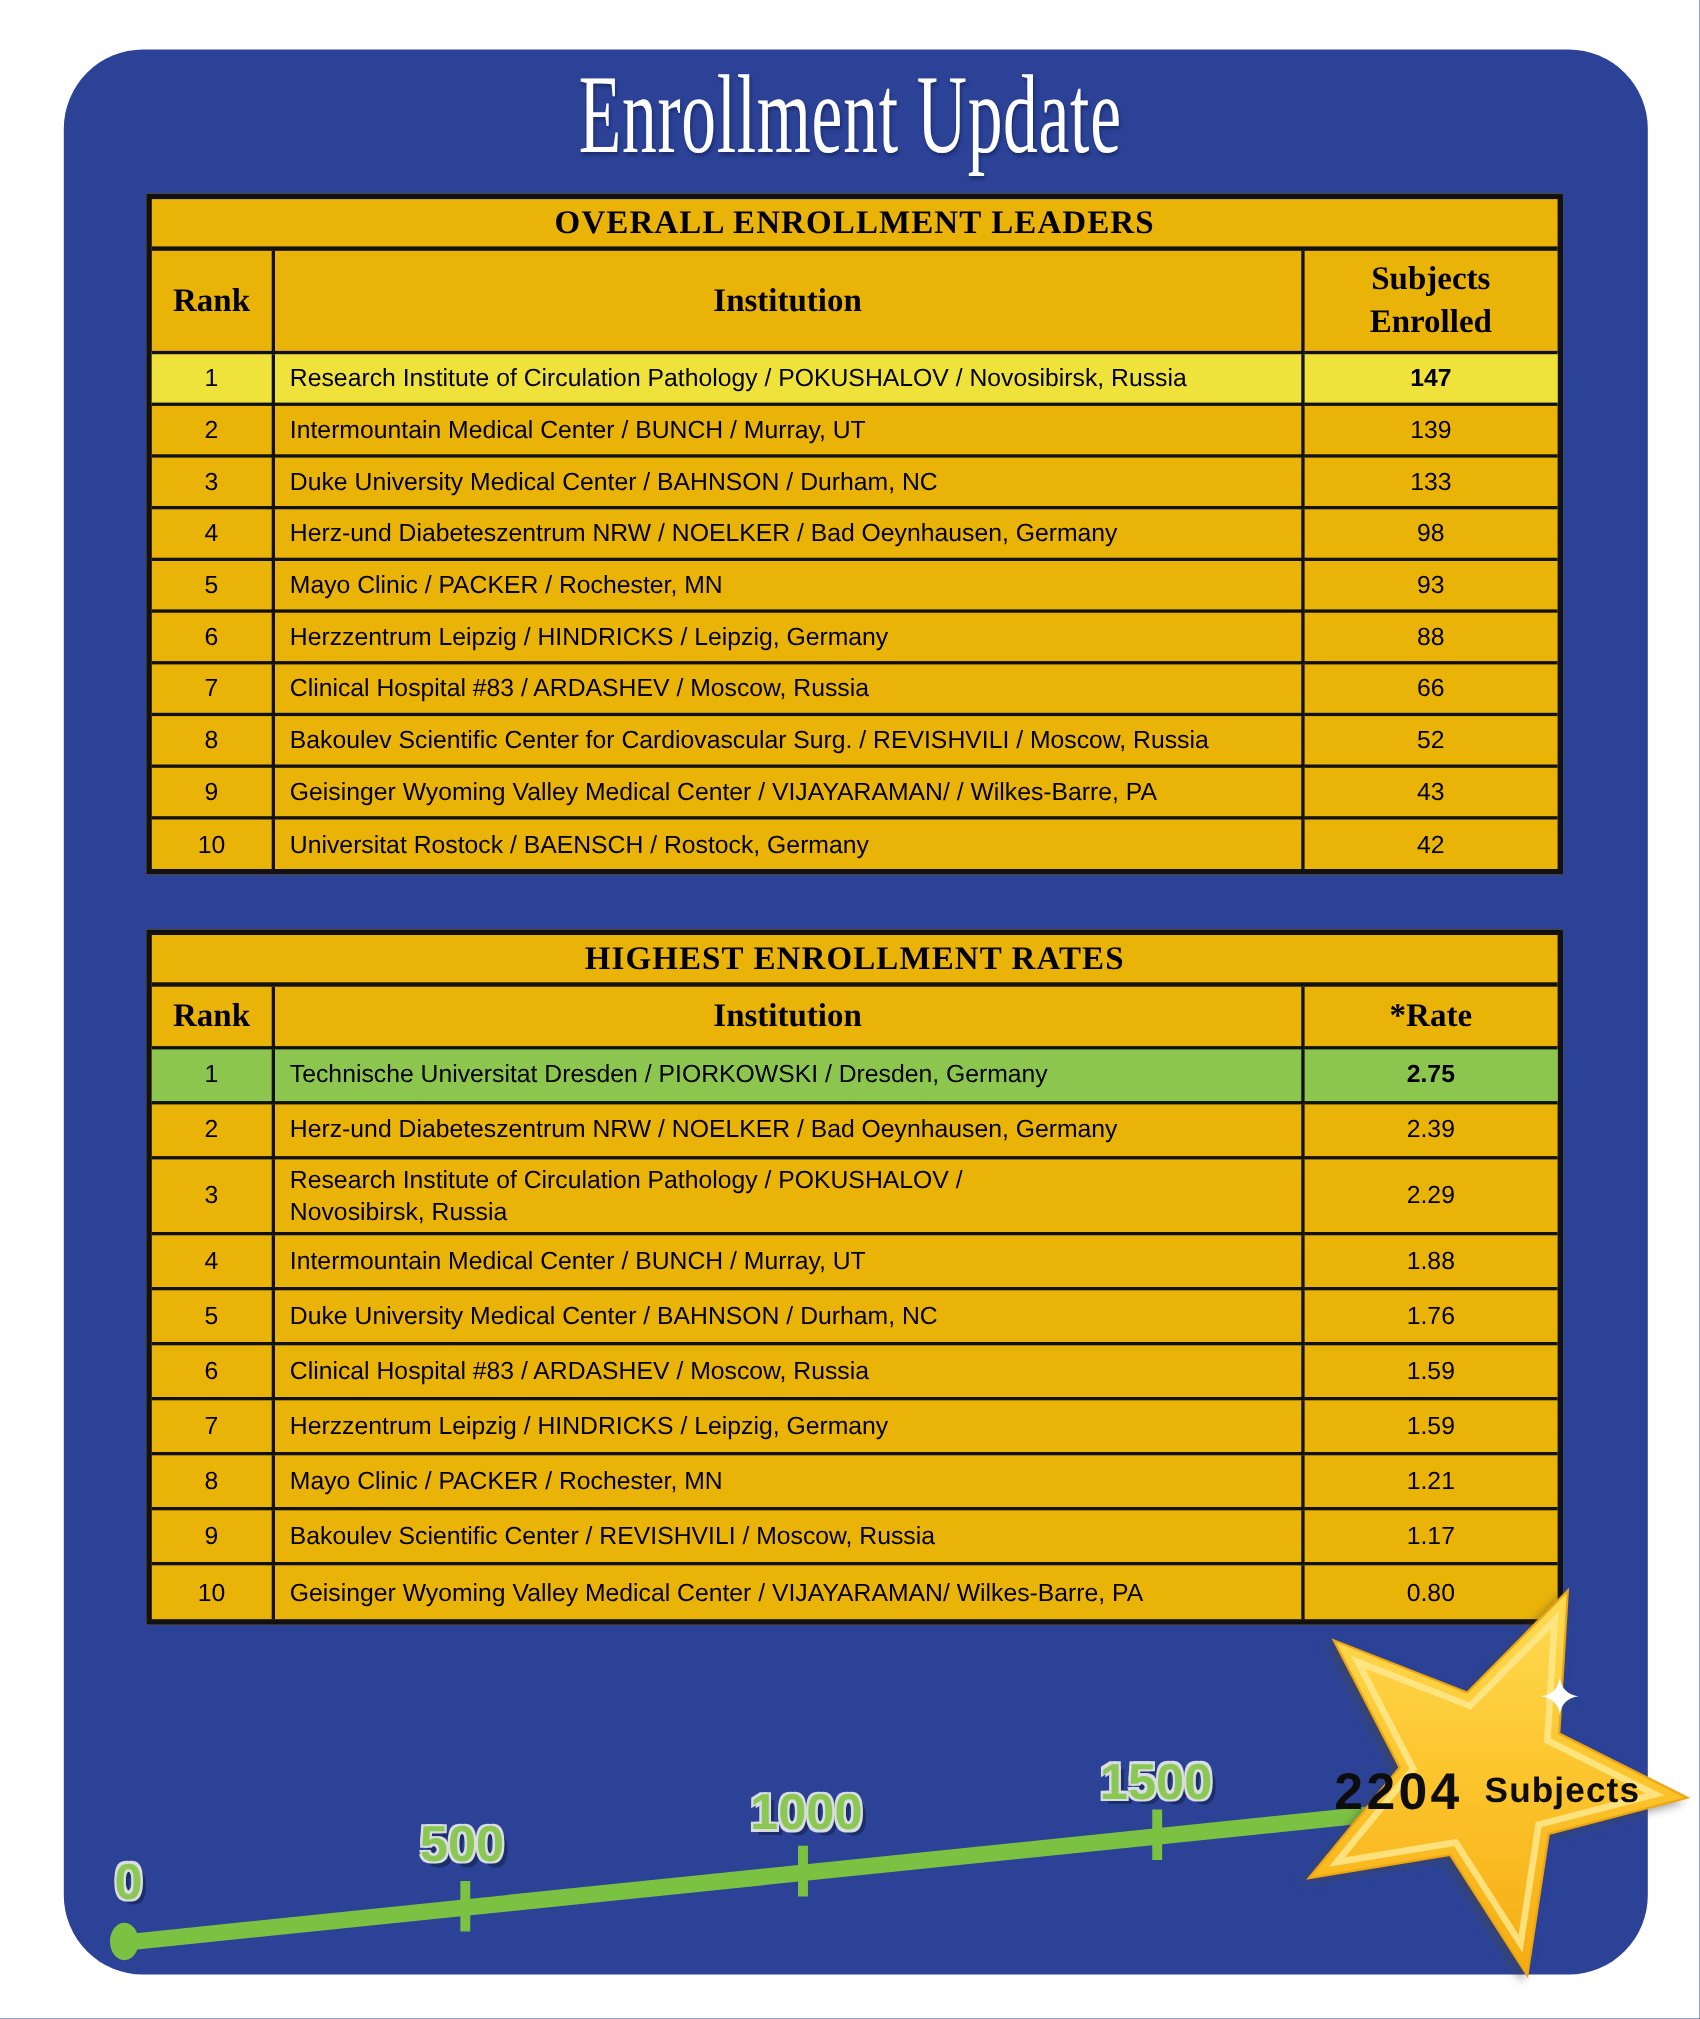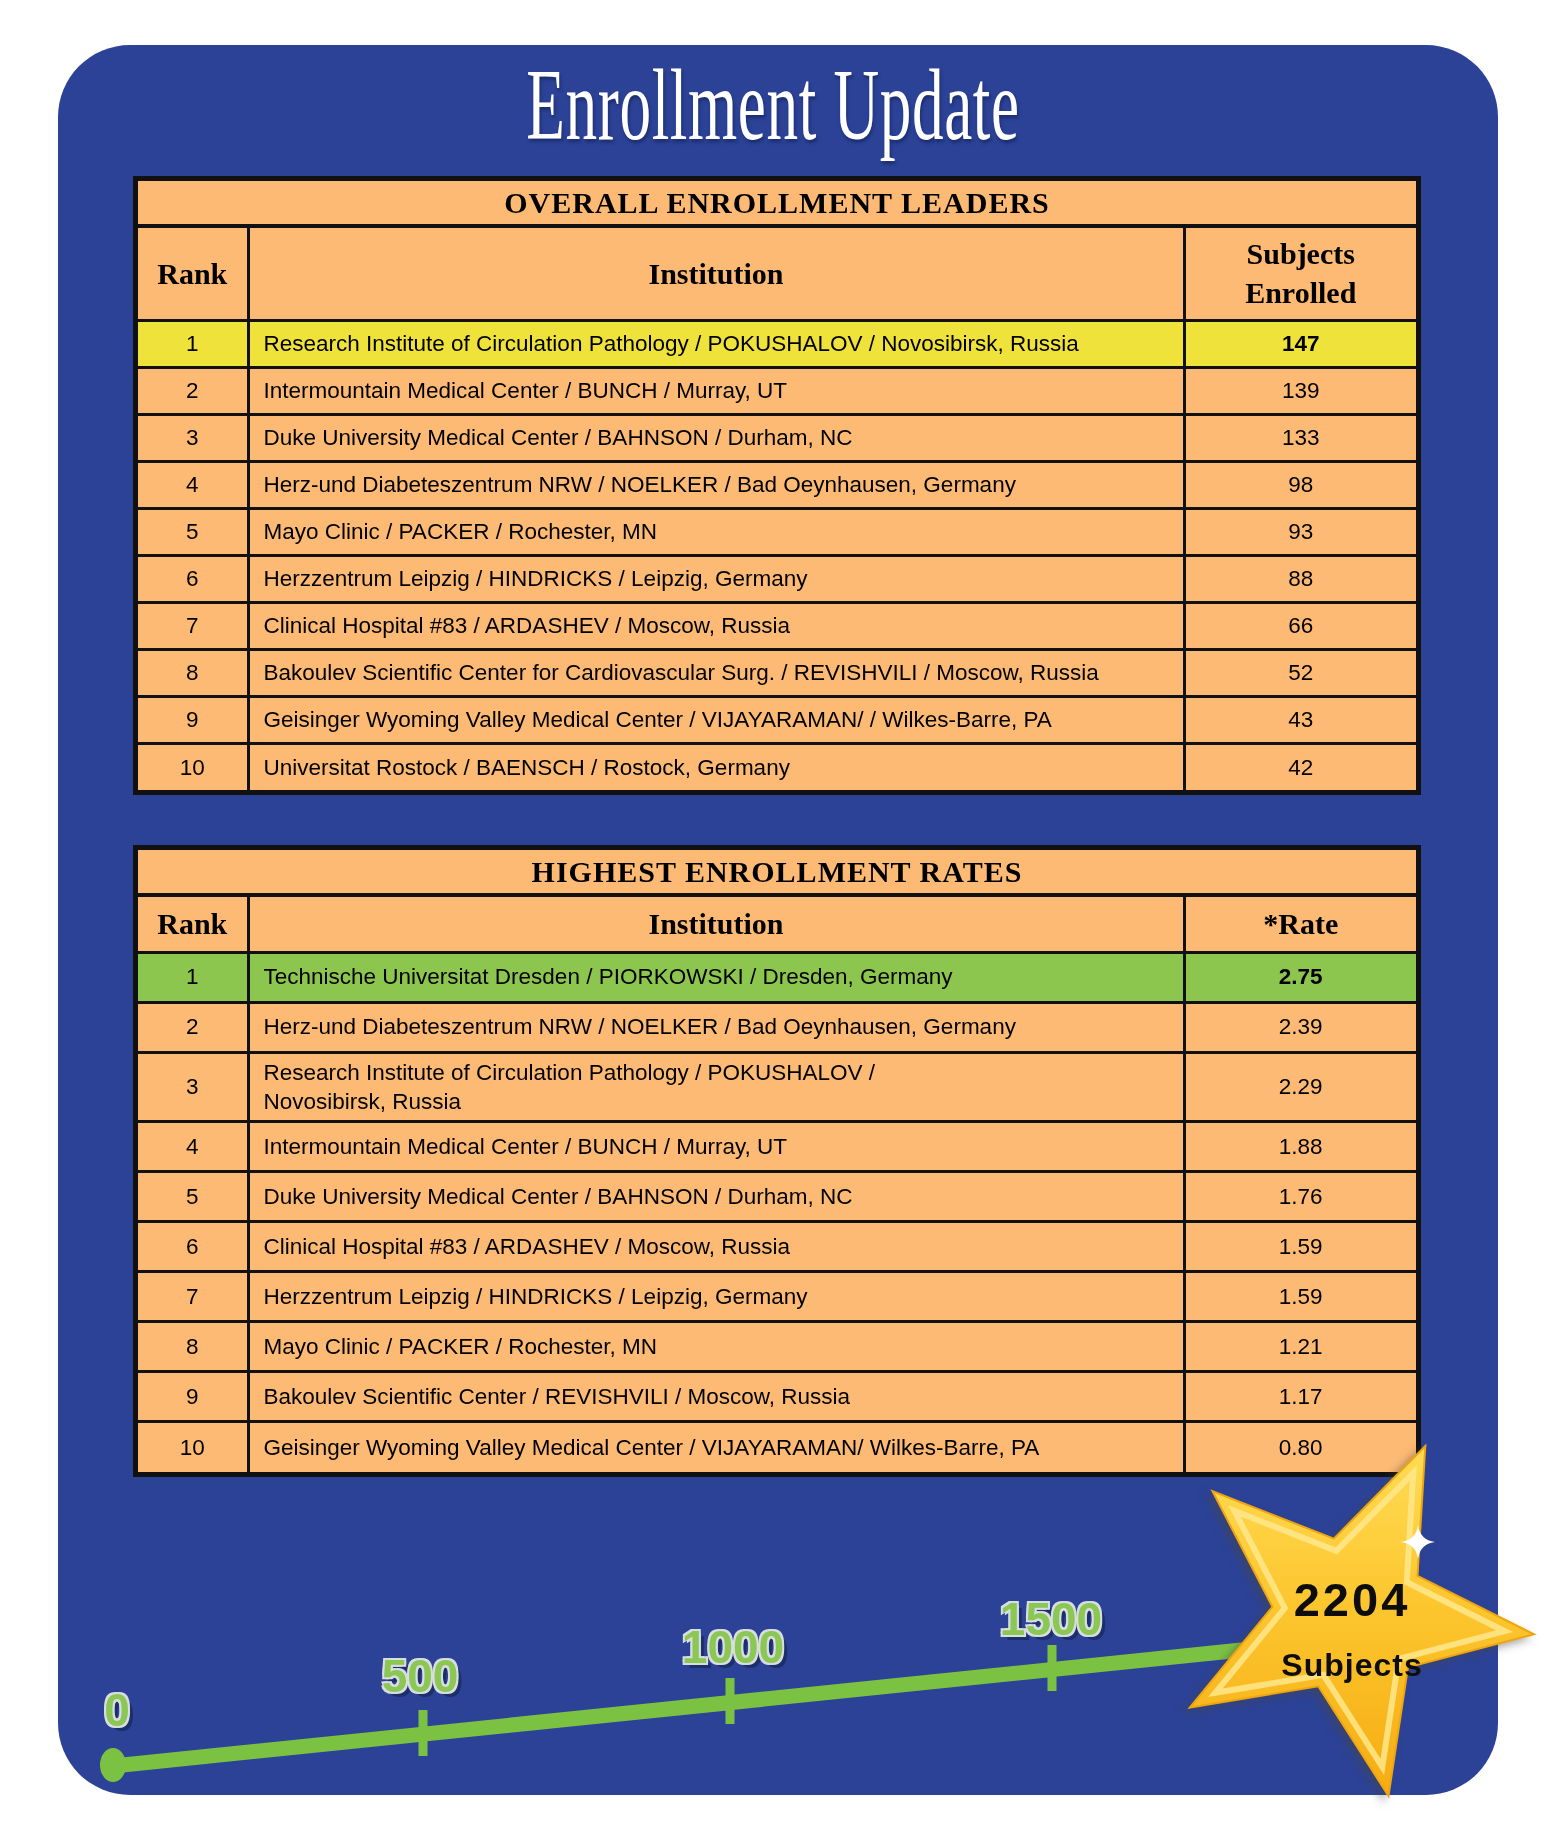--- a/index.html
+++ b/index.html
@@ -26,21 +26,21 @@
   .title-wrap h1{
     display:inline-block;margin:0;color:#ffffff;
     font-family:"Liberation Serif",serif;font-weight:400;
     font-size:102px;line-height:1.0;letter-spacing:1px;
     transform:scaleX(0.62);transform-origin:50% 50%;
     text-shadow:2px 3px 4px rgba(10,20,60,0.45);
     white-space:nowrap;
   }
   
   .tbl{
-    position:absolute;left:133px;width:1288px;background:#fdba74;
+    position:absolute;left:133px;width:1288px;background:#eab308;
     border:5px solid var(--border);
   }
   .tbl-title{
     height:47px;display:flex;align-items:center;justify-content:center;
     font-family:"Liberation Serif",serif;font-weight:700;font-size:30px;
     letter-spacing:1px;color:#000;border-bottom:4px solid var(--border);
   }
   .tbl table{width:100%;border-collapse:collapse;table-layout:fixed;}
   .tbl th,.tbl td{border:3px solid var(--border);color:#000;}
   .tbl tr > *:first-child{border-left:none;}
@@ -73,21 +73,21 @@
       -2px  2px 0 #d9dde2, 2px  2px 0 #d9dde2,
        5px  5px 0 var(--navy-shadow);
   }
   
   .star-svg{
     position:absolute;left:1115px;top:1380px;width:480px;height:470px;
     filter:drop-shadow(-5px 4px 4px rgba(70,70,70,0.5));
   }
   .star-text{
     position:absolute;left:1352px;top:1628px;transform:translate(-50%,-50%);
-    display:flex;flex-direction:column;align-items:center;gap:20px;
+    display:flex;flex-direction:row;align-items:center;gap:20px;
     color:#0d0d0d;text-align:center;white-space:nowrap;
   }
   .star-text .value{font-size:47px;font-weight:700;letter-spacing:3px;}
   .star-text .label{font-size:32px;font-weight:700;letter-spacing:1px;}
 </style>
 </head>
 <body>
 
 <div class="page">
   <div class="card"></div>

